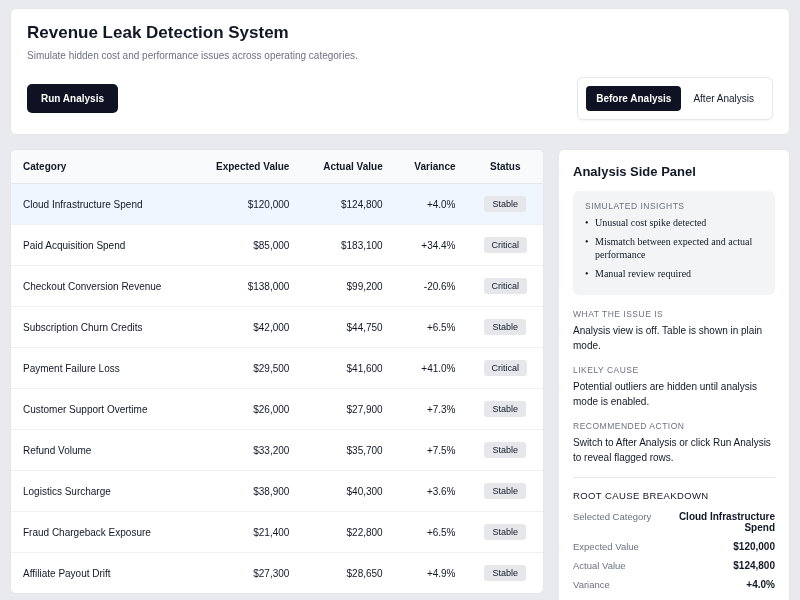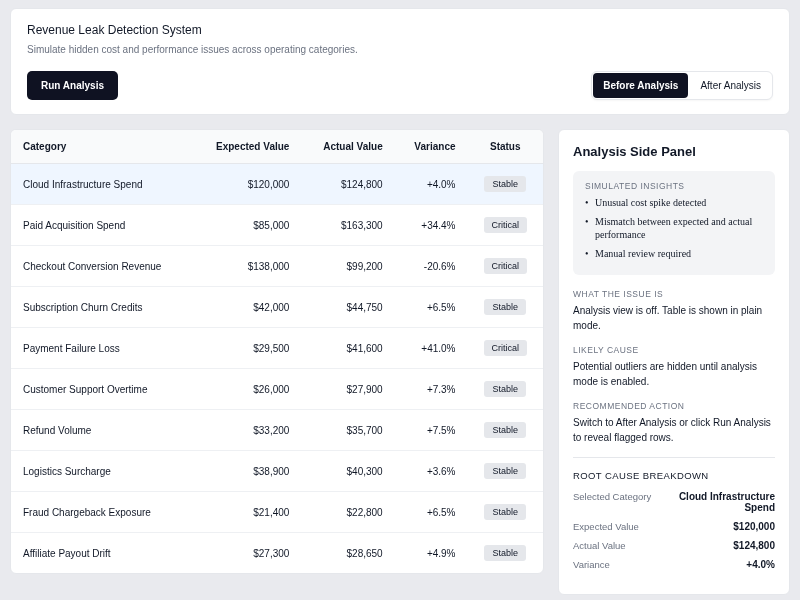--- a/index.html
+++ b/index.html
@@ -12,31 +12,31 @@
   .page { padding: 8px 10px 0 10px; }
 
   
   .header-card {
     background: #ffffff;
     border: 1px solid #e5e7eb;
     border-radius: 6px;
     padding: 14px 16px 14px 16px;
     margin-bottom: 14px;
   }
-  .page-title { font-size: 12px; font-weight: normal; color: #111827; margin-bottom: 7px; }
+  .page-title { font-size: 17px; font-weight: bold; color: #111827; margin-bottom: 7px; }
   .page-subtitle { font-size: 10px; color: #6b7280; margin-bottom: 16px; }
   .header-actions { display: flex; justify-content: space-between; align-items: center; }
   .run-btn {
     background: #0f1222; color: #ffffff; border: none; border-radius: 5px;
     font-size: 10px; font-weight: bold; padding: 9px 14px; cursor: pointer;
     font-family: "Liberation Sans", sans-serif;
   }
   .toggle-group {
     display: flex; gap: 2px; background: #ffffff; border: 1px solid #e5e7eb;
-    border-radius: 6px; padding: 1px; box-shadow: 0 1px 2px rgba(0,0,0,0.04);
+    border-radius: 6px; padding: 8px; box-shadow: 0 1px 2px rgba(0,0,0,0.04);
   }
   .toggle-btn {
     font-size: 10px; padding: 7px 10px; border: none; background: transparent;
     border-radius: 4px; color: #111827; cursor: pointer;
     font-family: "Liberation Sans", sans-serif;
   }
   .toggle-btn.active { background: #0f1222; color: #ffffff; font-weight: bold; }
 
   
   .main { display: flex; gap: 14px; align-items: flex-start; }
@@ -126,21 +126,21 @@
           <tr class="highlight">
             <td>Cloud Infrastructure Spend</td>
             <td class="num">$120,000</td>
             <td class="num">$124,800</td>
             <td class="num">+4.0%</td>
             <td class="ctr"><span class="badge">Stable</span></td>
           </tr>
           <tr>
             <td>Paid Acquisition Spend</td>
             <td class="num">$85,000</td>
-            <td class="num">$163,300</td>
+            <td class="num">$183,100</td>
             <td class="num">+34.4%</td>
             <td class="ctr"><span class="badge">Critical</span></td>
           </tr>
           <tr>
             <td>Checkout Conversion Revenue</td>
             <td class="num">$138,000</td>
             <td class="num">$99,200</td>
             <td class="num">-20.6%</td>
             <td class="ctr"><span class="badge">Critical</span></td>
           </tr>

